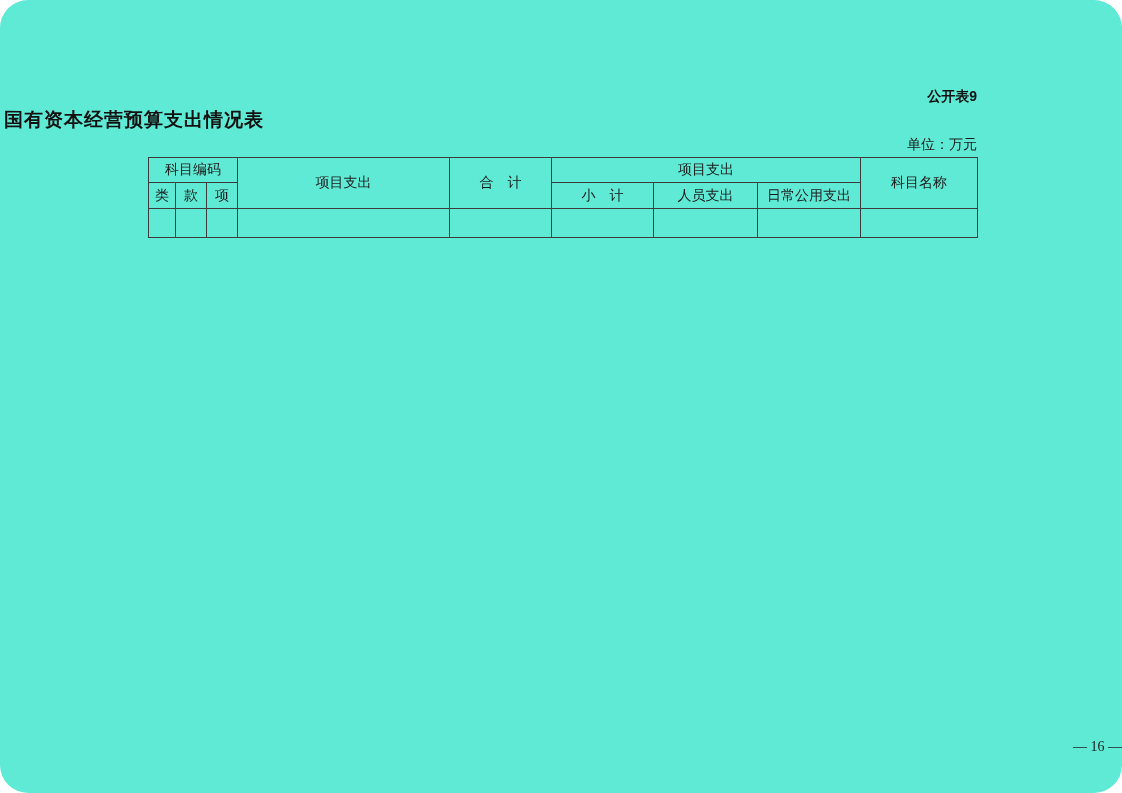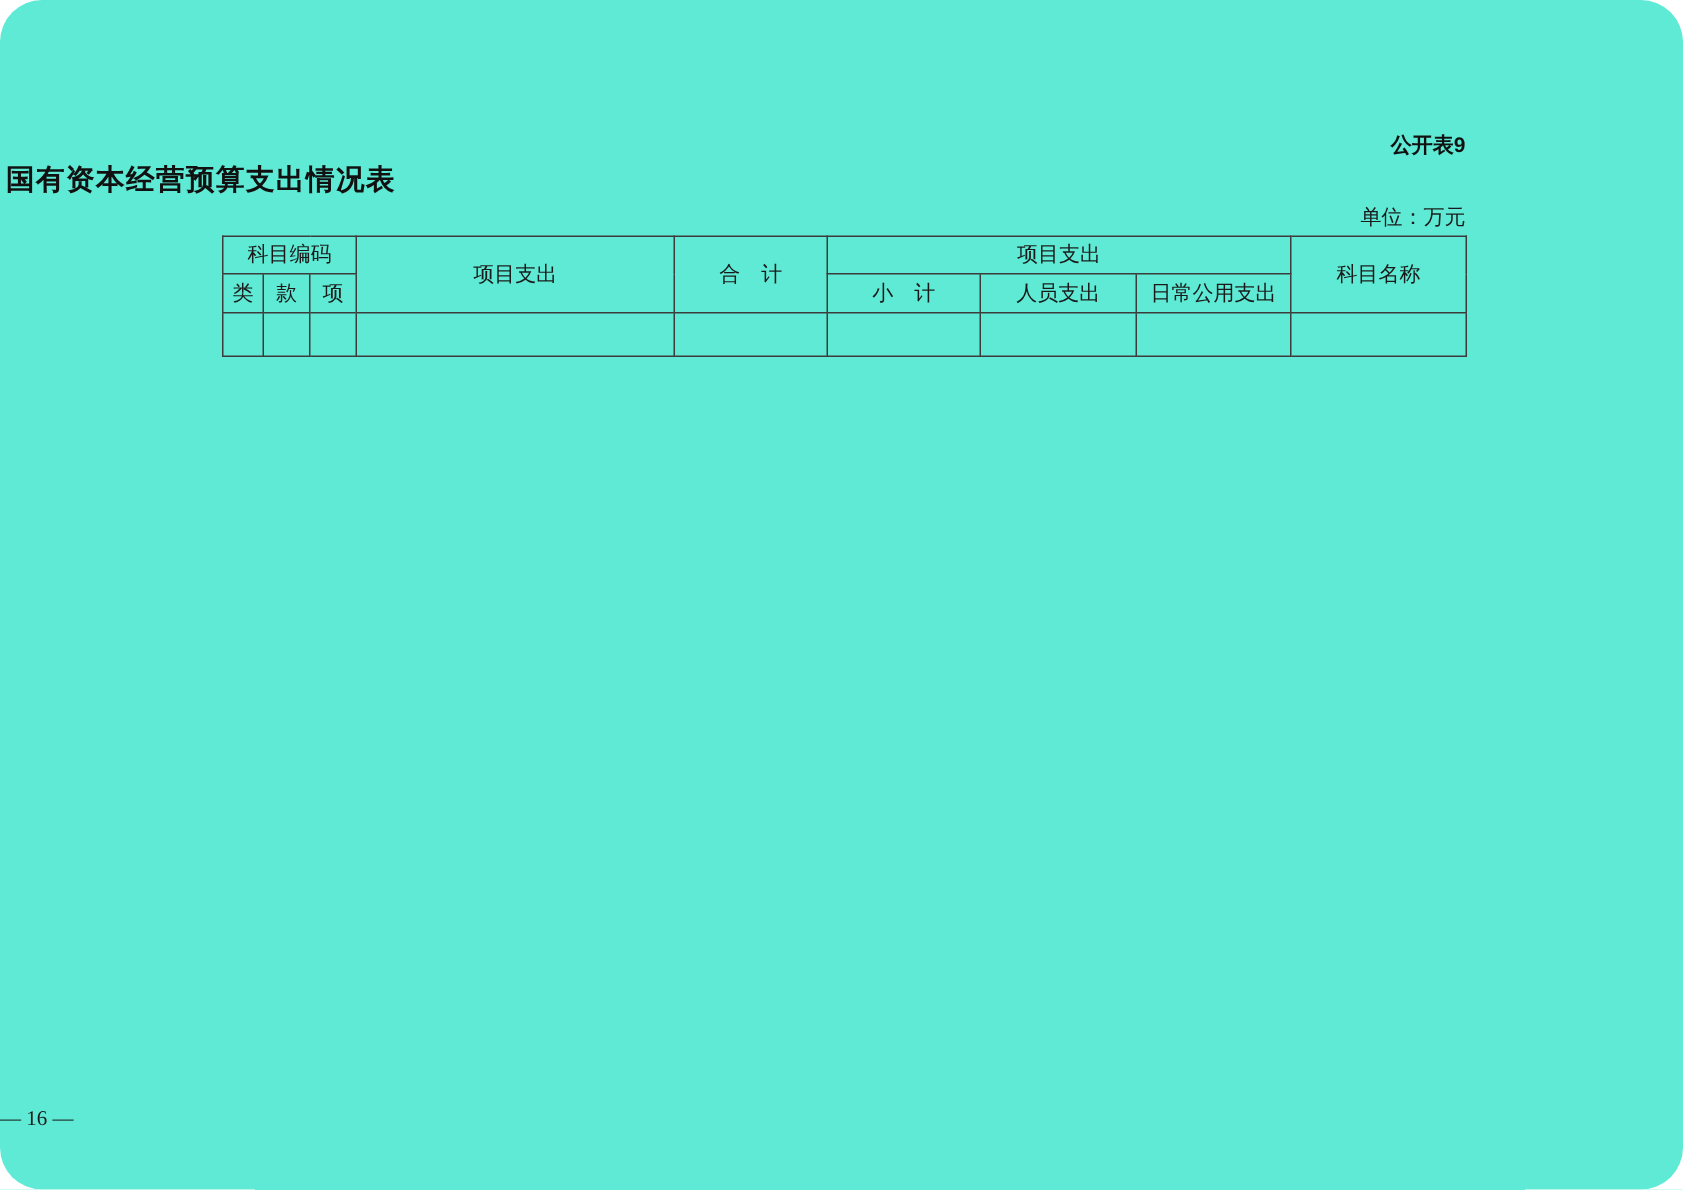--- a/index.html
+++ b/index.html
@@ -63,21 +63,21 @@
     position:absolute;
     left:154px; top:264px;
     font-family:"Liberation Serif", serif;
     font-size:16px;
     color:#1a1a1a;
   }
   .pagenum {
     position:absolute;
     top:739px; left:0;
     width:100%;
-    text-align:left;
+    text-align:right;
     font-family:"Liberation Serif", serif;
     font-size:14px;
     color:#1a1a1a;
   }
 </style>
 </head>
 <body>
 
 <div class="page">
 

